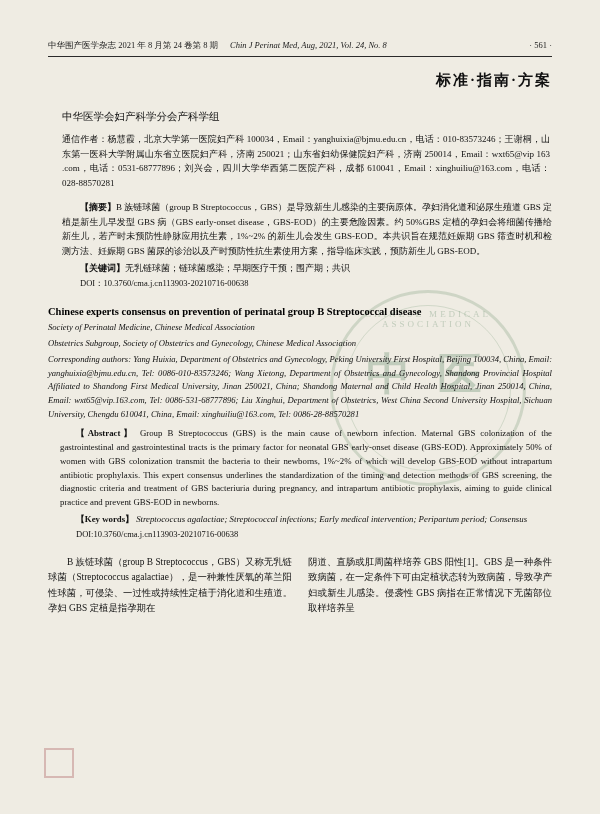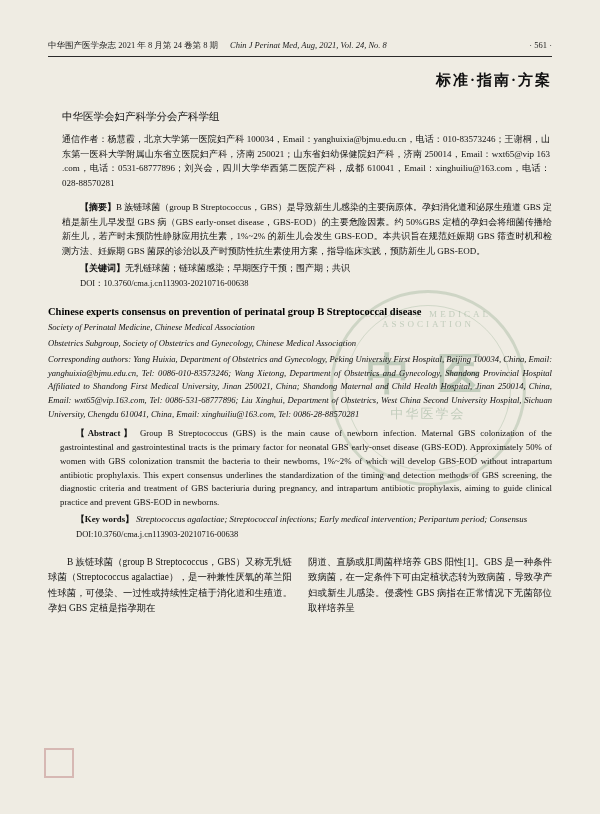--- a/index.html
+++ b/index.html
@@ -222,21 +222,20 @@
 </style>
 </head>
 <body>
 
 <div class="page">
 
   <div class="watermark">
     <div class="wm-inner"></div>
     <div class="wm-arc-top">CHINESE MEDICAL ASSOCIATION</div>
     <div class="wm-big">中 医</div>
-    <div class="wm-small">中华医学会</div>
   </div>
 
   <div class="watermark2">
     <div class="sq"></div>
   </div>
 
   <div class="content">
 
     <div class="runhead">
       <span class="rh-cn">中华围产医学杂志 2021 年 8 月第 24 卷第 8 期</span>

